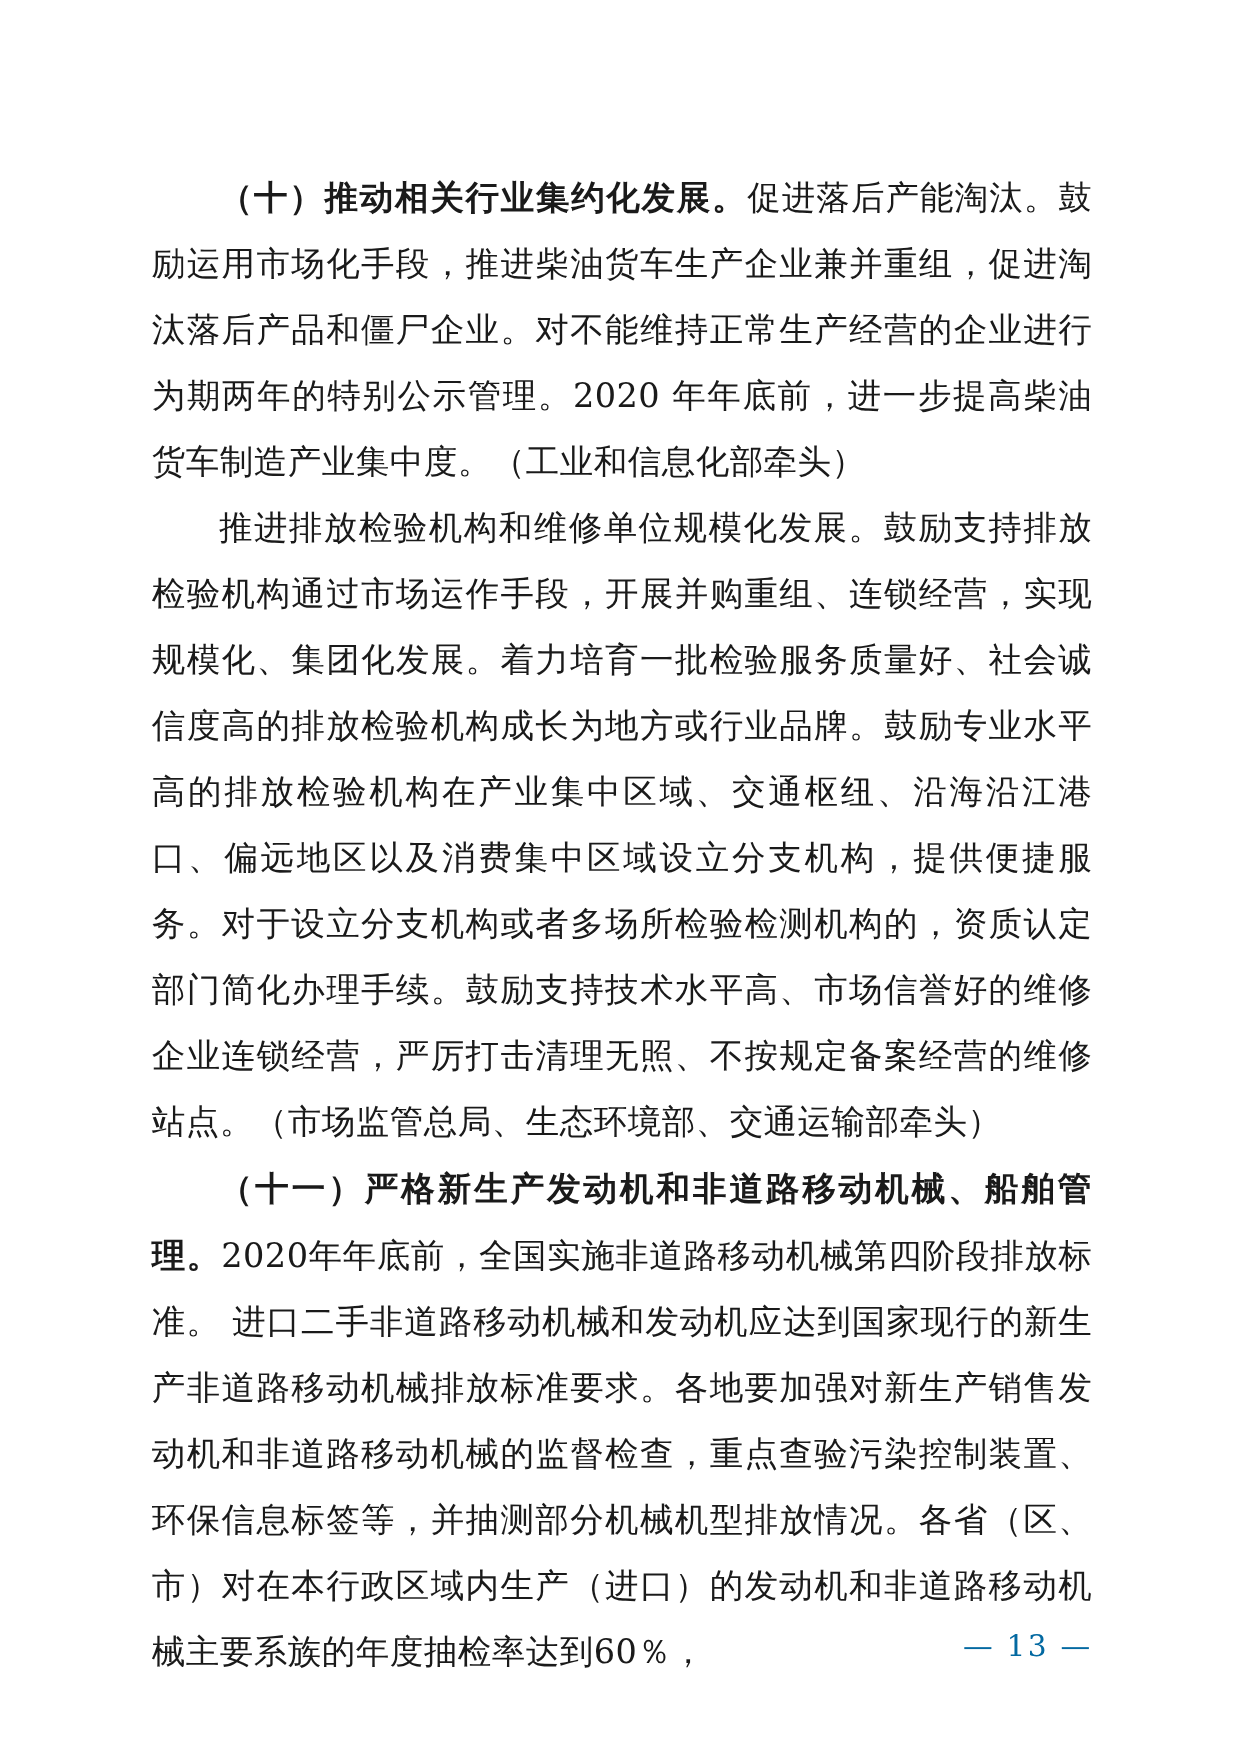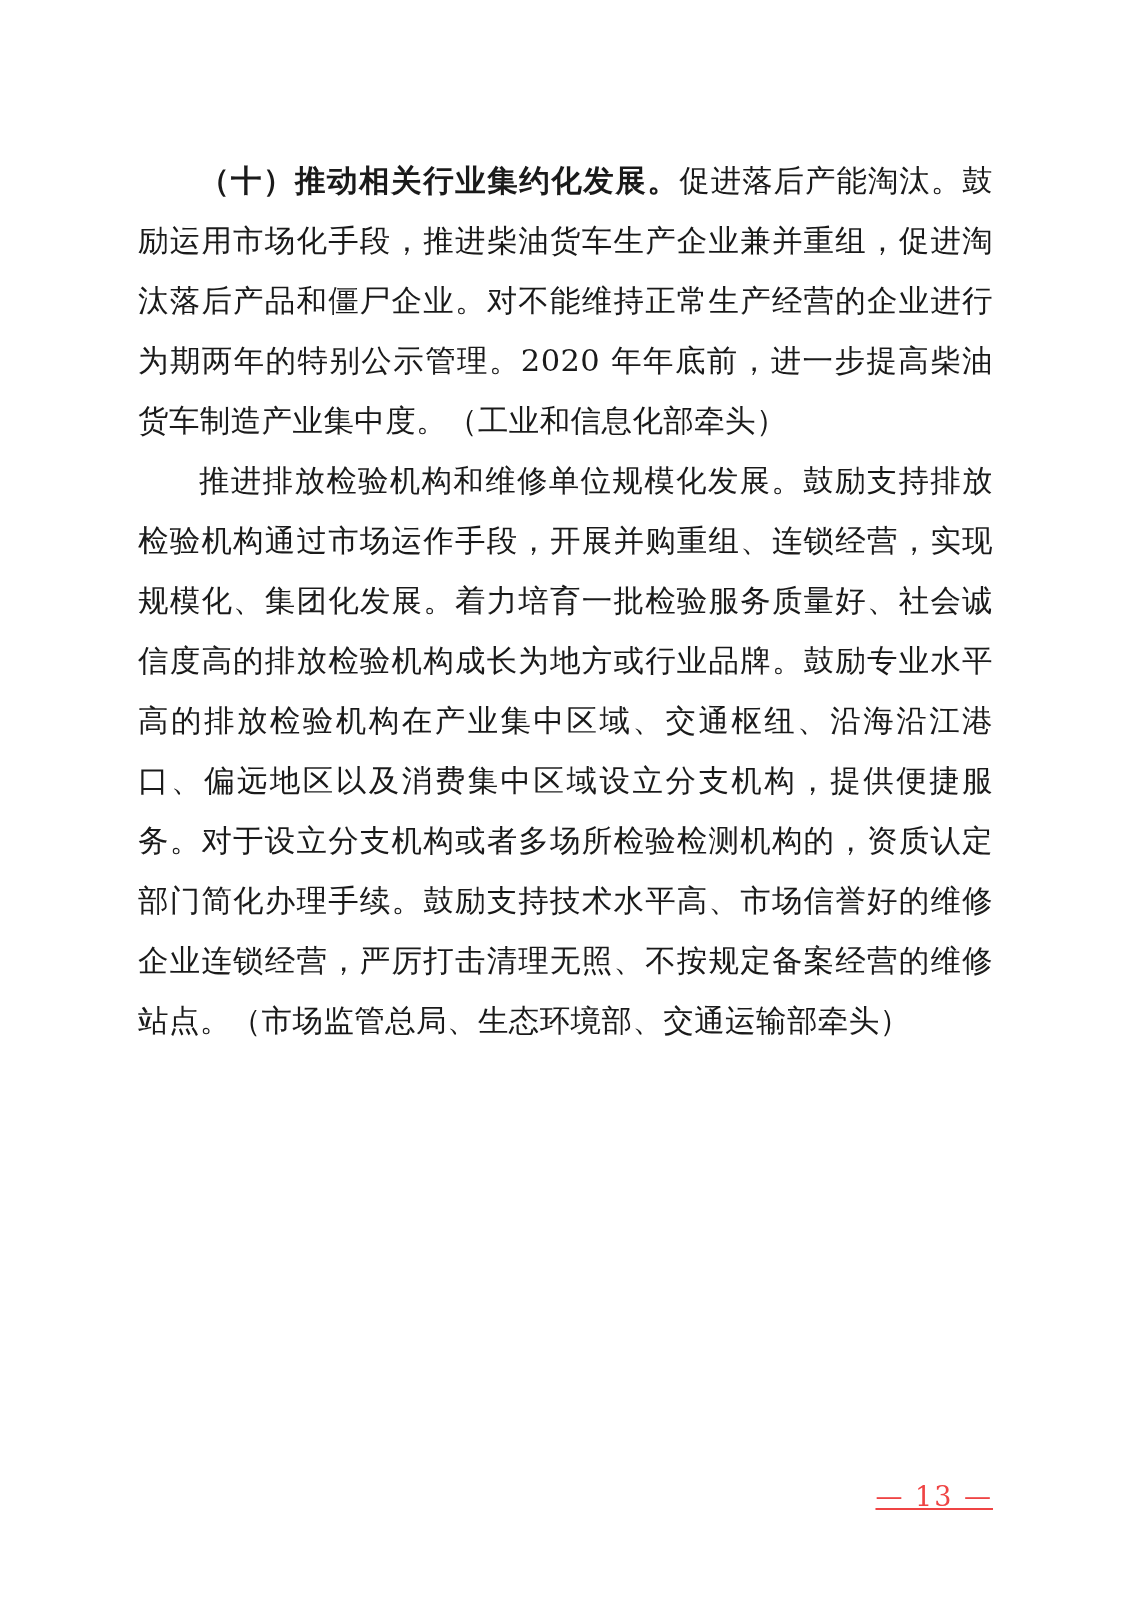--- a/index.html
+++ b/index.html
@@ -45,32 +45,32 @@
     font-weight: bold;
     letter-spacing: 1px;
     margin-top: 4px;
   }
   .page-number {
     position: absolute;
     right: 138px;
     bottom: 88px;
     font-size: 27px;
     letter-spacing: 2px;
-    color: #ef4444;
-    text-decoration: underline;
+    color: #0369a1;
   }
 </style>
 </head>
 <body>
 
 <div class="page">
   <div class="doc-body">
 
     <p class="para"><span class="bold-lead">（十）推动相关行业集约化发展。</span><span>促进落后产能淘汰。鼓励运用市场化手段，推进柴油货车生产企业兼并重组，促进淘汰落后产品和僵尸企业。对不能维持正常生产经营的企业进行为期两年的特别公示管理。2020 年年底前，进一步提高柴油货车制造产业集中度。（工业和信息化部牵头）</span></p>
 
     <p class="para"><span>推进排放检验机构和维修单位规模化发展。鼓励支持排放检验机构通过市场运作手段，开展并购重组、连锁经营，实现规模化、集团化发展。着力培育一批检验服务质量好、社会诚信度高的排放检验机构成长为地方或行业品牌。鼓励专业水平高的排放检验机构在产业集中区域、交通枢纽、沿海沿江港口、偏远地区以及消费集中区域设立分支机构，提供便捷服务。对于设立分支机构或者多场所检验检测机构的，资质认定部门简化办理手续。鼓励支持技术水平高、市场信誉好的维修企业连锁经营，严厉打击清理无照、不按规定备案经营的维修站点。（市场监管总局、生态环境部、交通运输部牵头）</span></p>
 
 
+    <p class="para"><span class="bold-lead">（十一）严格新生产发动机和非道路移动机械、船舶管理。</span><span>2020年年底前，全国实施非道路移动机械第四阶段排放标准。 进口二手非道路移动机械和发动机应达到国家现行的新生产非道路移动机械排放标准要求。各地要加强对新生产销售发动机和非道路移动机械的监督检查，重点查验污染控制装置、环保信息标签等，并抽测部分机械机型排放情况。各省（区、市）对在本行政区域内生产（进口）的发动机和非道路移动机械主要系族的年度抽检率达到60％，</span></p>
 
   </div>
 
   <div class="page-number">—  13  —</div>
 </div>
 
 </body></html>

